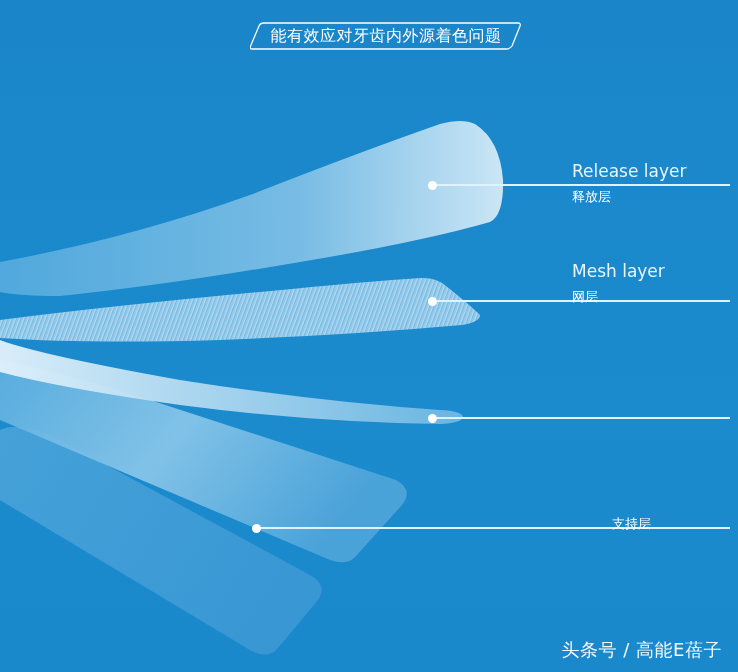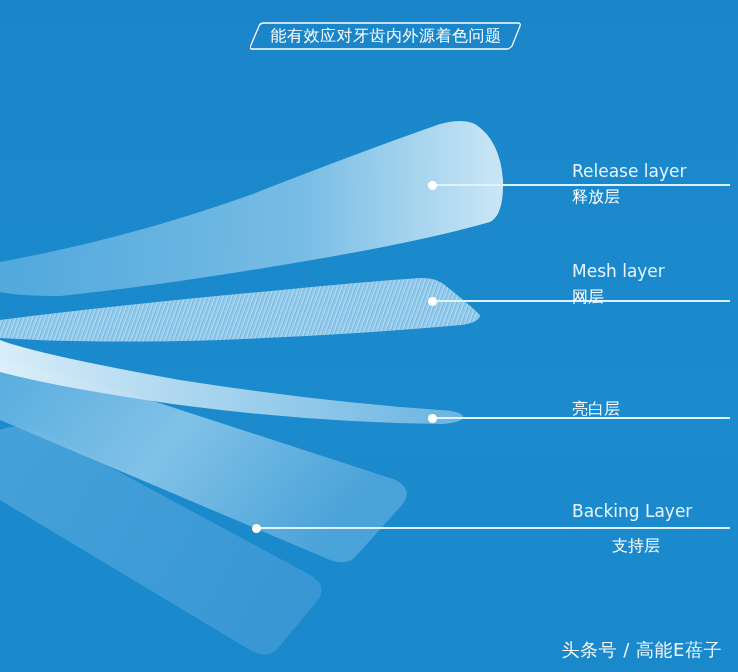--- a/index.html
+++ b/index.html
@@ -4,21 +4,21 @@
   <style>
     html, body { margin:0; padding:0; }
     body { width:738px; height:672px; overflow:hidden; background:#1a89cc; font-family:"DejaVu Sans", sans-serif; }
     .stage { position:relative; width:738px; height:672px; background:linear-gradient(180deg,#1a86c9 0%,#1b8bce 60%,#1a89cc 100%); overflow:hidden; }
     .shapes { position:absolute; left:0; top:0; }
     .title-pill { position:absolute; left:250px; top:22px; width:272px; height:28px; }
     .title-pill svg { position:absolute; left:0; top:0; }
     .title-text { position:absolute; left:0; top:0; width:272px; height:36px; line-height:28px; text-align:center; color:#ffffff; font-size:16px; letter-spacing:0.5px; }
     .label { position:absolute; left:572px; }
     .label .en { display:block; color:#e6f5ff; font-size:17px; line-height:22px; white-space:nowrap; }
-    .label .zh { display:block; color:#ffffff; font-size:16px; line-height:20px; margin-top:6px; white-space:nowrap; }
+    .label .zh { display:block; color:#ffffff; font-size:13px; line-height:20px; margin-top:6px; white-space:nowrap; }
     .leader { position:absolute; height:1.5px; background:#dff3ff; }
     .dot { position:absolute; width:9px; height:9px; border-radius:50%; background:#ffffff; margin-left:-4px; margin-top:-4px; }
     .watermark { position:absolute; right:16px; bottom:10px; color:#ffffff; font-size:18px; letter-spacing:0.5px; opacity:0.95; }
   </style>
 </head>
 <body>
 
 <div class="stage">
 
   <svg class="shapes" width="738" height="672" viewBox="0 0 738 672">
@@ -80,24 +80,22 @@
   <div class="leader" style="left:432px; top:300px; width:298px;"></div>
   <div class="dot" style="left:432px; top:301px;"></div>
   <div class="label" style="top:260px;">
     <span class="en">Mesh layer</span>
     <span class="zh" style="margin-top:5px;">网层</span>
   </div>
 
   <div class="leader" style="left:432px; top:417px; width:298px;"></div>
   <div class="dot" style="left:432px; top:418px;"></div>
   <div class="label" style="top:393px;">
-    <span class="zh" style="margin-top:6px;">亮白层</span>
   </div>
 
   <div class="leader" style="left:256px; top:527px; width:474px;"></div>
   <div class="dot" style="left:256px; top:528px;"></div>
   <div class="label" style="top:500px;">
-    <span class="en">Backing Layer</span>
     <span class="zh" style="margin-top:14px;margin-left:40px;">支持层</span>
   </div>
 
   <div class="watermark">头条号 / 高能E蓓子</div>
 </div>
 
 </body></html>

